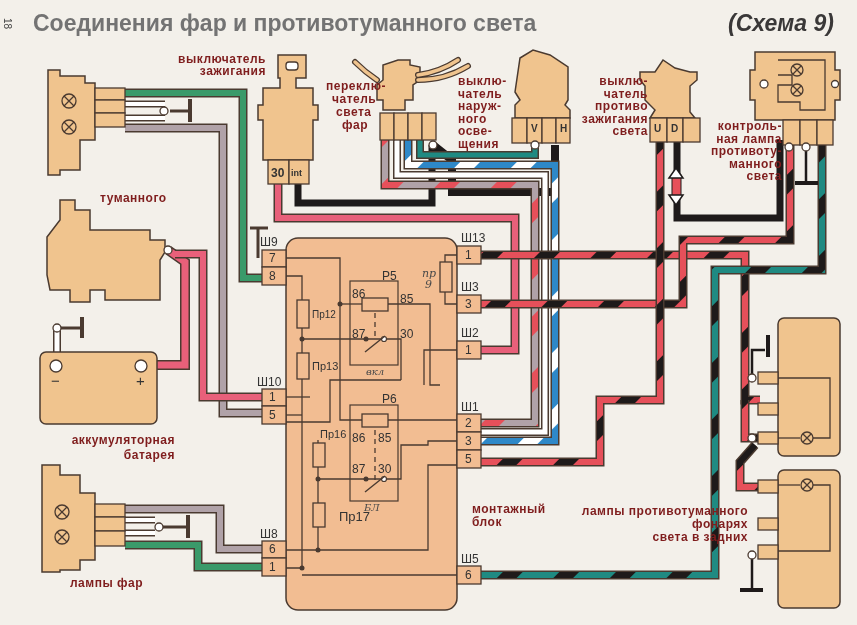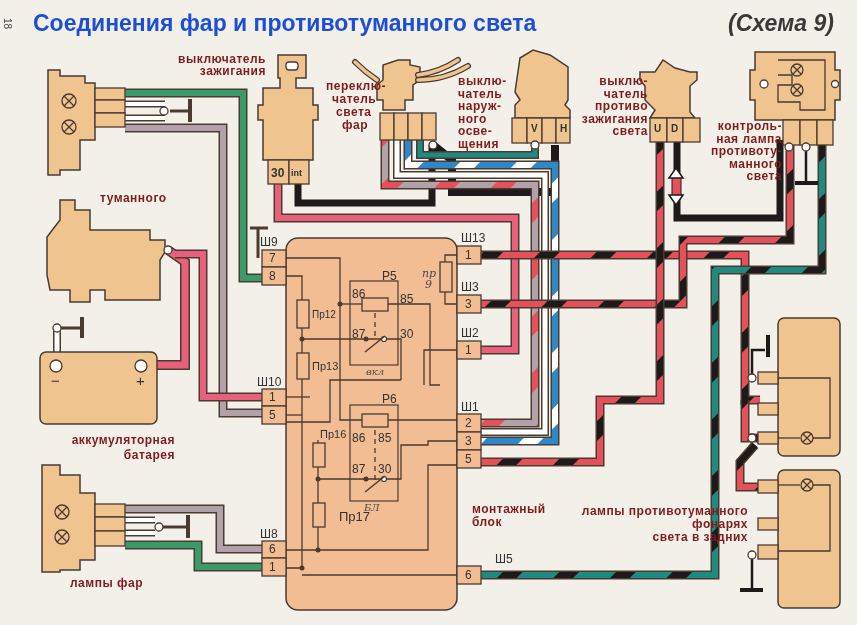--- a/index.html
+++ b/index.html
@@ -1,20 +1,20 @@
 <!DOCTYPE html>
 <html><head>
 <meta charset="utf-8">
 <style>
   html, body { margin:0; padding:0; }
   body { width:857px; height:625px; background:#f3f0ea; position:relative; overflow:hidden; font-family:"Liberation Sans", sans-serif; }
   #diagram { position:absolute; left:0; top:0; }
   .lbl { position:absolute; font-family:"Liberation Sans", sans-serif; font-weight:bold; color:#7f1d1d; font-size:12px; line-height:12px; letter-spacing:0.5px; }
   .lbl.r { text-align:right; }
-  .title { position:absolute; left:33px; top:10px; font-size:23px; font-weight:bold; color:#1d4ed8; font-family:"Liberation Sans", sans-serif; }
+  .title { position:absolute; left:33px; top:10px; font-size:23px; font-weight:bold; color:#737373; font-family:"Liberation Sans", sans-serif; }
   .scheme { position:absolute; left:728px; top:10px; font-size:23px; font-weight:bold; font-style:italic; color:#3a3838; font-family:"Liberation Sans", sans-serif; }
   .pagenum { position:absolute; left:2px; top:18px; font-size:10px; color:#444; transform:rotate(90deg); font-family:"Liberation Sans", sans-serif; }
   .pin { position:absolute; font-size:13px; color:#333; font-family:"Liberation Sans", sans-serif; }
   .conn { position:absolute; font-size:12px; color:#333; font-family:"Liberation Sans", sans-serif; }
   .hand { position:absolute; font-family:"DejaVu Serif", serif; font-style:italic; color:#4a4a4a; font-size:11px; }
 </style>
 </head>
 <body>
 
 <svg id="diagram" width="857" height="625" viewBox="0 0 857 625">
@@ -467,21 +467,21 @@
 <div class="conn" style="left:465px;top:297px;">3</div>
 
 <div class="conn" style="left:461px;top:326px;">Ш2</div>
 <div class="conn" style="left:465px;top:343px;">1</div>
 
 <div class="conn" style="left:461px;top:400px;">Ш1</div>
 <div class="conn" style="left:465px;top:416px;">2</div>
 <div class="conn" style="left:465px;top:434px;">3</div>
 <div class="conn" style="left:465px;top:452px;">5</div>
 
-<div class="conn" style="left:461px;top:552px;margin-left:34px;">Ш5</div>
+<div class="conn" style="left:461px;top:552px;">Ш5</div>
 <div class="conn" style="left:465px;top:568px;">6</div>
 
 <div class="conn" style="left:312px;top:309px;font-size:10px;">Пр12</div>
 <div class="conn" style="left:312px;top:360px;font-size:11px;">Пр13</div>
 <div class="conn" style="left:320px;top:428px;font-size:11px;">Пр16</div>
 <div class="conn" style="left:328px;top:509px;font-size:13px;padding-left:11px;">Пр17</div>
 <div class="hand" style="left:422px;top:268px;line-height:11px;">
   <div>пр</div>
   <div style="padding-left:3px">9</div>
 </div>

